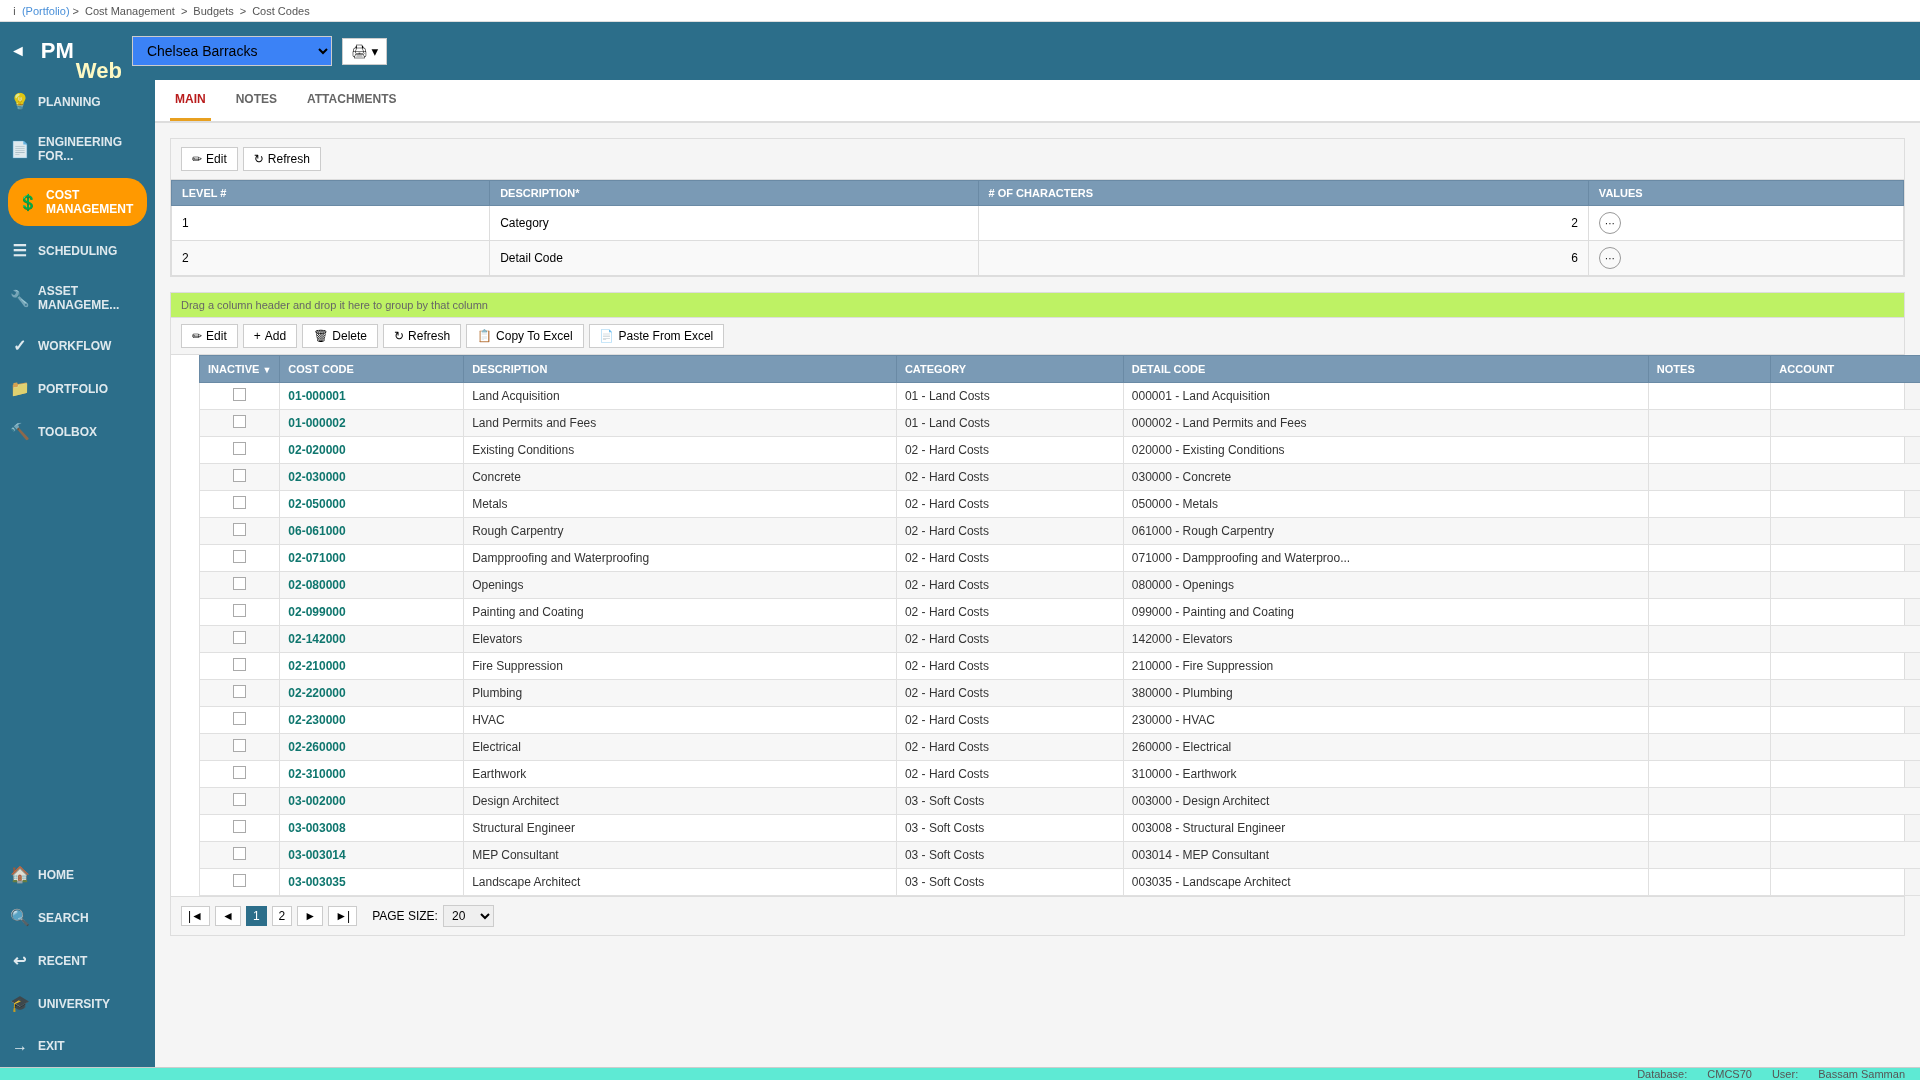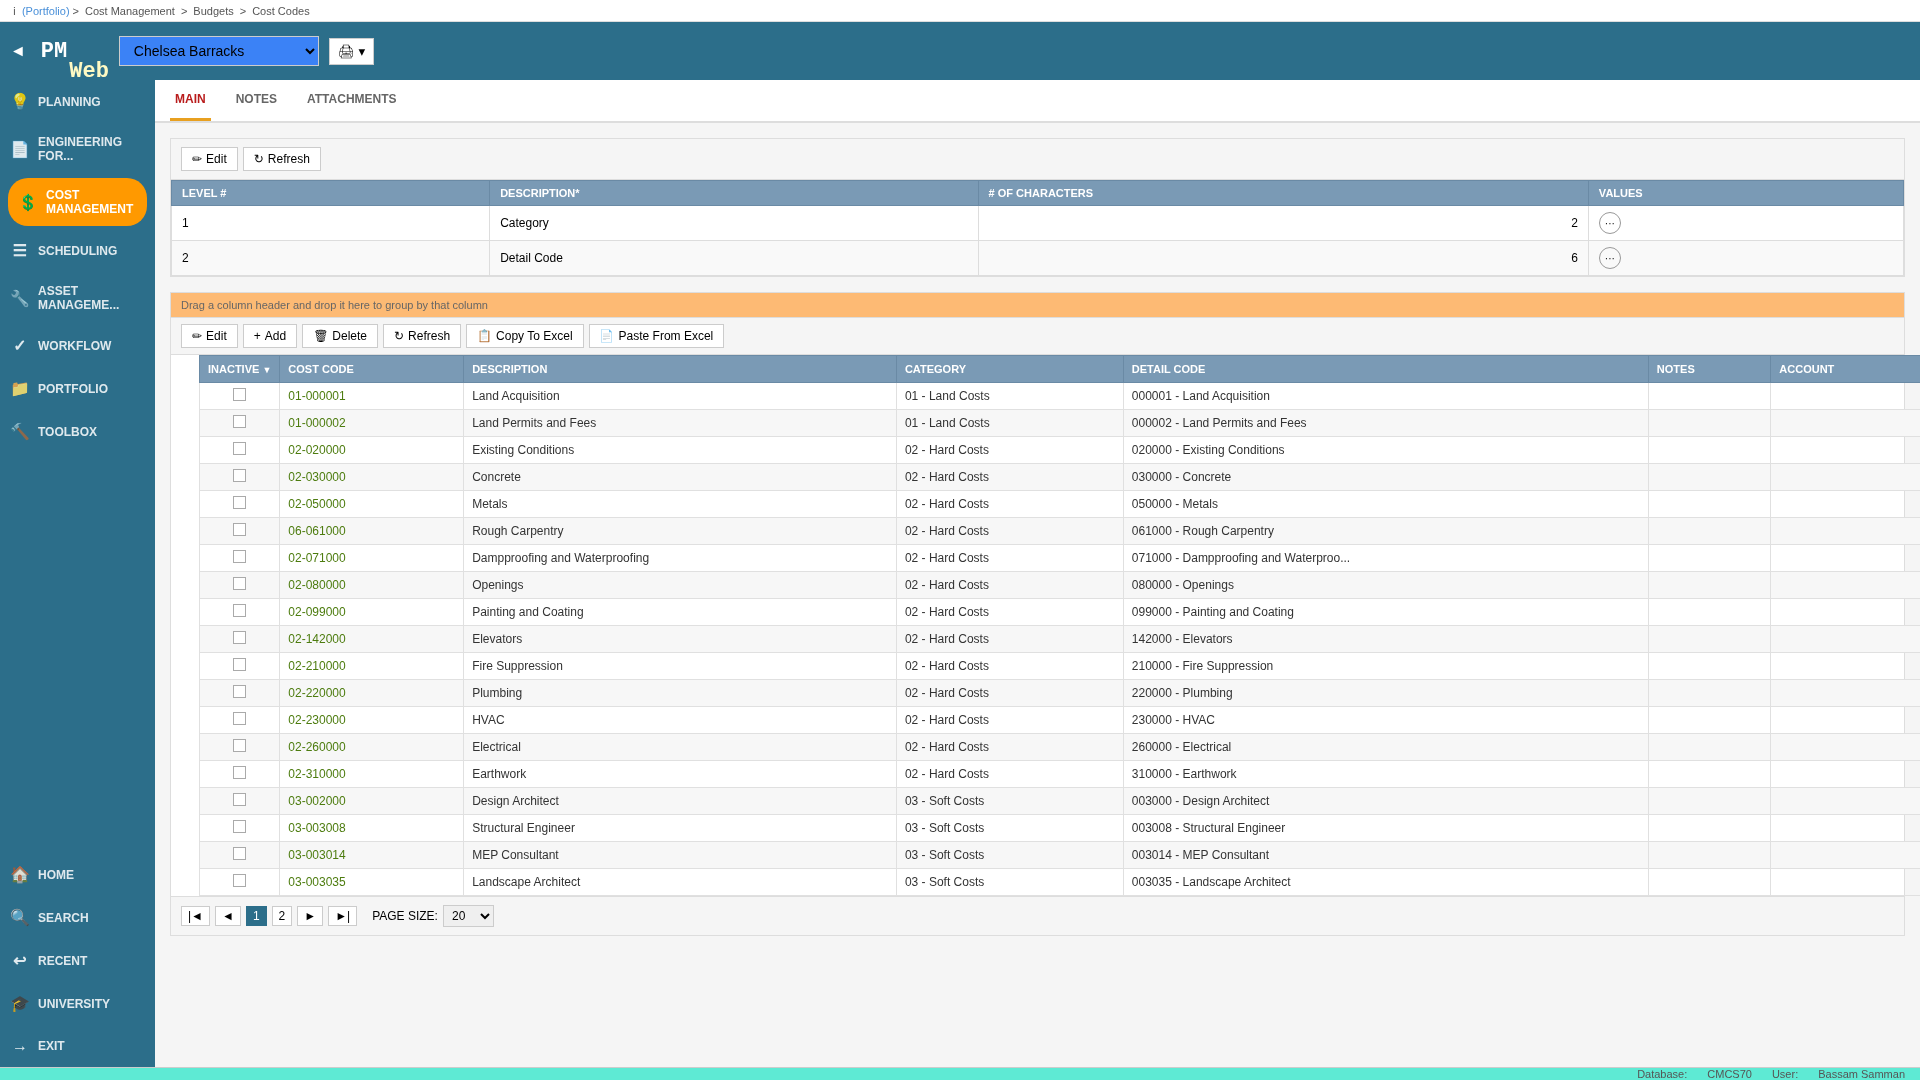--- a/index.html
+++ b/index.html
@@ -5,21 +5,21 @@
     * { box-sizing: border-box; margin: 0; padding: 0; }
     body { font-family: Arial, sans-serif; font-size: 12px; background: #f0f0f0; display: flex; flex-direction: column; height: 1080px; width: 1920px; overflow: hidden; }
 
     
     .top-bar { background: #fff; border-bottom: 1px solid #ddd; padding: 0 10px; height: 22px; display: flex; align-items: center; font-size: 11px; color: #555; }
     .top-bar a { color: #4a90d9; text-decoration: none; }
     .top-bar span { margin: 0 3px; }
 
     
     .header { background: #2c6e8a; height: 58px; display: flex; align-items: center; padding: 0 10px; gap: 10px; }
-    .logo { display: flex; align-items: center; gap: 2px; color: white; font-size: 22px; font-weight: bold; font-family: Liberation Mono, monospace; }
+    .logo { display: flex; align-items: center; gap: 2px; color: white; font-size: 22px; font-weight: bold; }
     .back-arrow { color: white; font-size: 16px; margin-right: 5px; cursor: pointer; }
     .project-selector { display: flex; align-items: center; }
     .project-select { padding: 5px 10px; font-size: 14px; border: 1px solid #ccc; background: #3b82f6; min-width: 200px; }
     .print-btn { background: white; border: 1px solid #ccc; padding: 5px 8px; cursor: pointer; display: flex; align-items: center; gap: 3px; }
 
     
     .main-layout { display: flex; flex: 1; overflow: hidden; }
 
     
     .sidebar { width: 155px; background: #2c6e8a; display: flex; flex-direction: column; color: white; }
@@ -45,29 +45,29 @@
     .toolbar-btn { background: white; border: 1px solid #ccc; padding: 4px 10px; cursor: pointer; display: flex; align-items: center; gap: 4px; font-size: 12px; }
 
     .config-table { width: 100%; border-collapse: collapse; }
     .config-table th { background: #7a9ab5; color: white; padding: 6px 10px; text-align: left; font-size: 11px; font-weight: bold; border: 1px solid #6a8aa5; }
     .config-table td { padding: 6px 10px; border: 1px solid #ddd; font-size: 12px; }
     .config-table tr:nth-child(even) td { background: #f9f9f9; }
     .ellipsis-btn { background: none; border: 1px solid #999; border-radius: 50%; width: 22px; height: 22px; cursor: pointer; display: flex; align-items: center; justify-content: center; font-size: 10px; }
 
     
     .data-panel { background: white; border: 1px solid #ddd; }
-    .drag-hint { padding: 6px 10px; font-size: 11px; color: #666; background: #fdba74; border-bottom: 1px solid #ddd; }
+    .drag-hint { padding: 6px 10px; font-size: 11px; color: #666; background: #bef264; border-bottom: 1px solid #ddd; }
     .grid-toolbar { padding: 6px 10px; background: #f5f5f5; border-bottom: 1px solid #ddd; display: flex; gap: 5px; align-items: center; }
 
     .data-grid { width: 100%; border-collapse: collapse; margin-left: 28px; }
     .data-grid th { background: #7a9ab5; color: white; padding: 7px 8px; text-align: left; font-size: 11px; font-weight: bold; border: 1px solid #6a8aa5; white-space: nowrap; }
     .data-grid th.check-col { width: 30px; text-align: center; }
     .data-grid td { padding: 5px 8px; border: 1px solid #e0e0e0; font-size: 12px; color: #333; }
     .data-grid tr:nth-child(even) td { background: #f7f7f7; }
-    .data-grid td a { color: #4d7c0f; text-decoration: none; }
+    .data-grid td a { color: #0f766e; text-decoration: none; font-weight: bold; }
     .data-grid td.check-col { text-align: center; }
 
     
     .pagination { padding: 8px 10px; background: #f5f5f5; border-top: 1px solid #ddd; display: flex; align-items: center; gap: 5px; font-size: 12px; }
     .page-btn { border: 1px solid #ccc; background: white; padding: 2px 6px; cursor: pointer; font-size: 12px; }
     .page-btn.active { background: #2c6e8a; color: white; border-color: #2c6e8a; }
     .page-size-select { padding: 2px 4px; font-size: 12px; border: 1px solid #ccc; }
 
     
     .footer { background: #5eead4; border-top: 1px solid #ccc; padding: 0 15px; font-size: 11px; color: #555; display: flex; justify-content: flex-end; gap: 20px; align-items: flex-end; }
@@ -355,21 +355,21 @@
       <td>02 - Hard Costs</td>
       <td>210000 - Fire Suppression</td>
       <td></td>
       <td></td>
     </tr>
               <tr>
       <td class="check-col"><span class="checkbox"></span></td>
       <td><a href="#">02-220000</a></td>
       <td>Plumbing</td>
       <td>02 - Hard Costs</td>
-      <td>220000 - Plumbing</td>
+      <td>380000 - Plumbing</td>
       <td></td>
       <td></td>
     </tr>
               <tr>
       <td class="check-col"><span class="checkbox"></span></td>
       <td><a href="#">02-230000</a></td>
       <td>HVAC</td>
       <td>02 - Hard Costs</td>
       <td>230000 - HVAC</td>
       <td></td>

